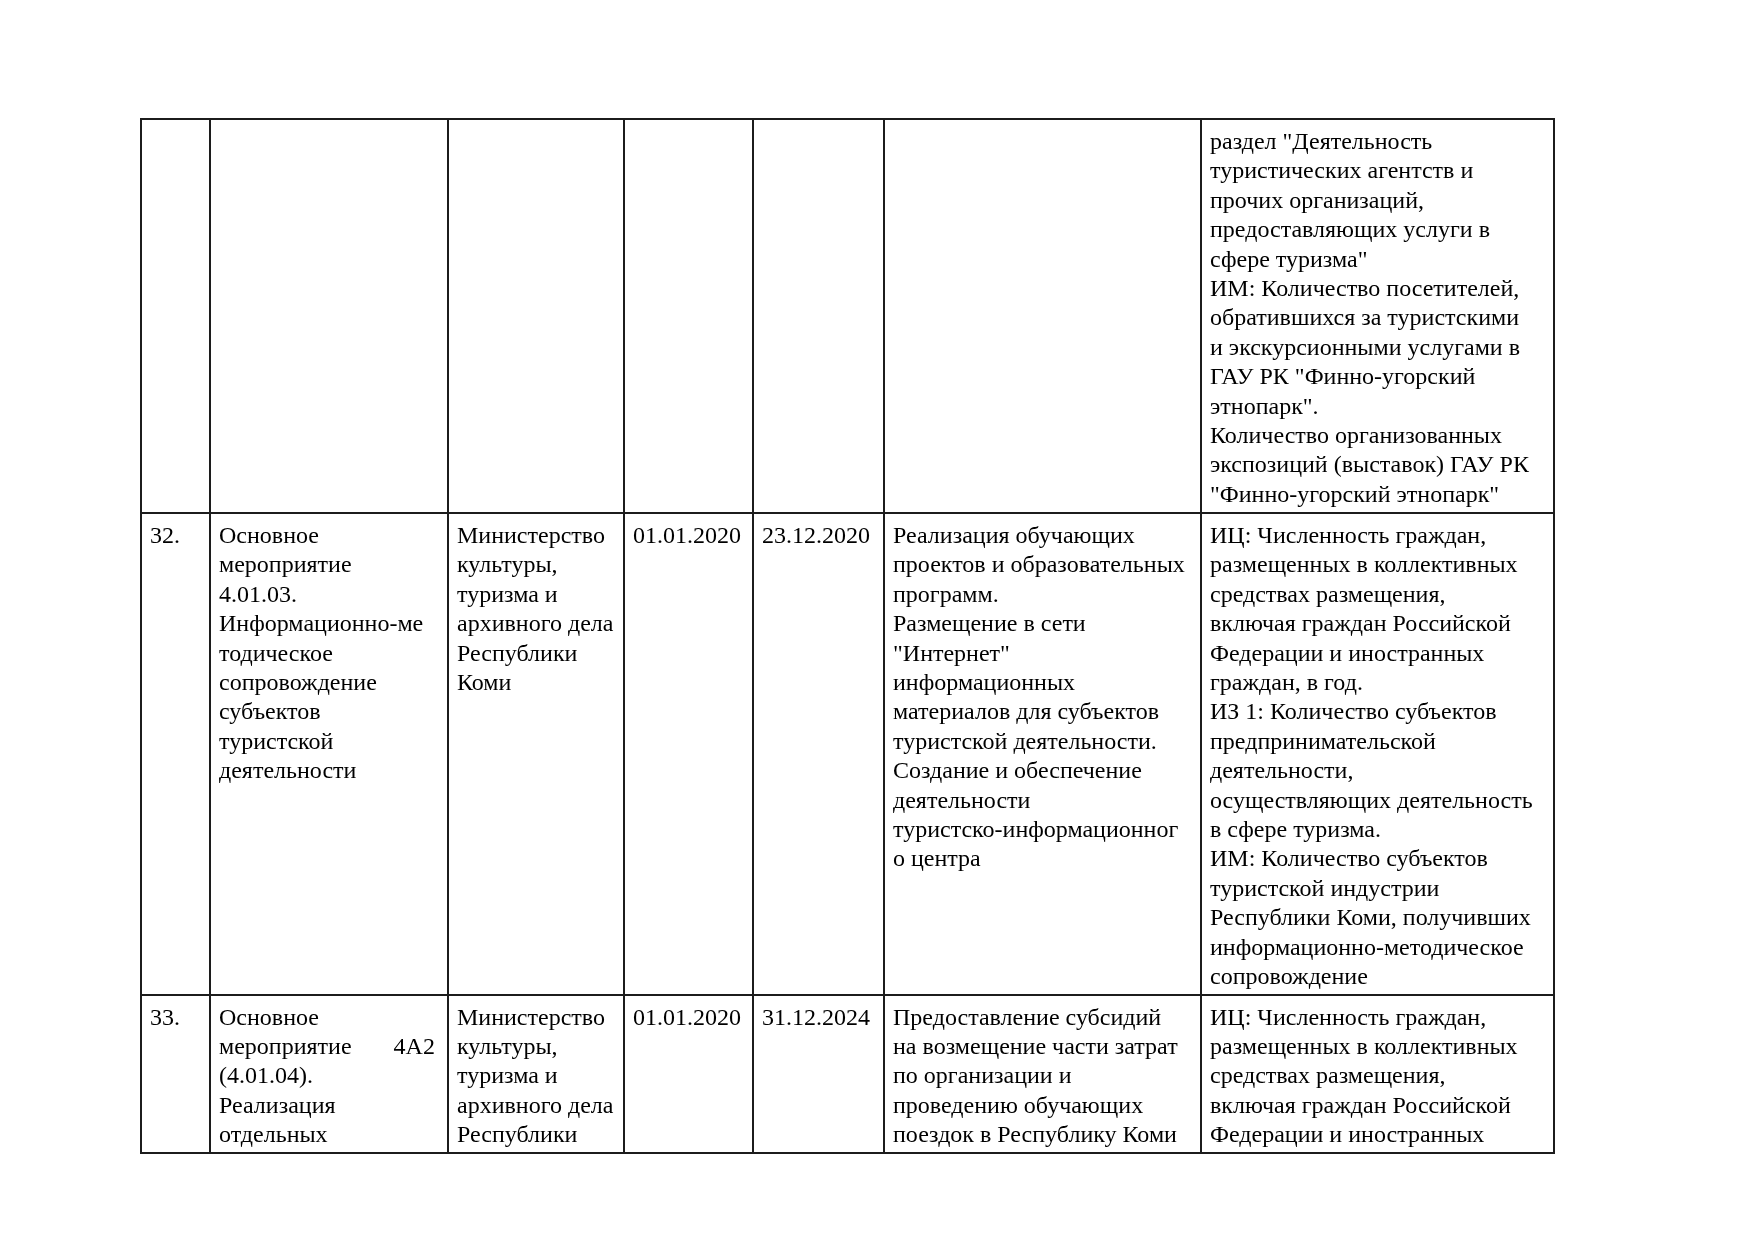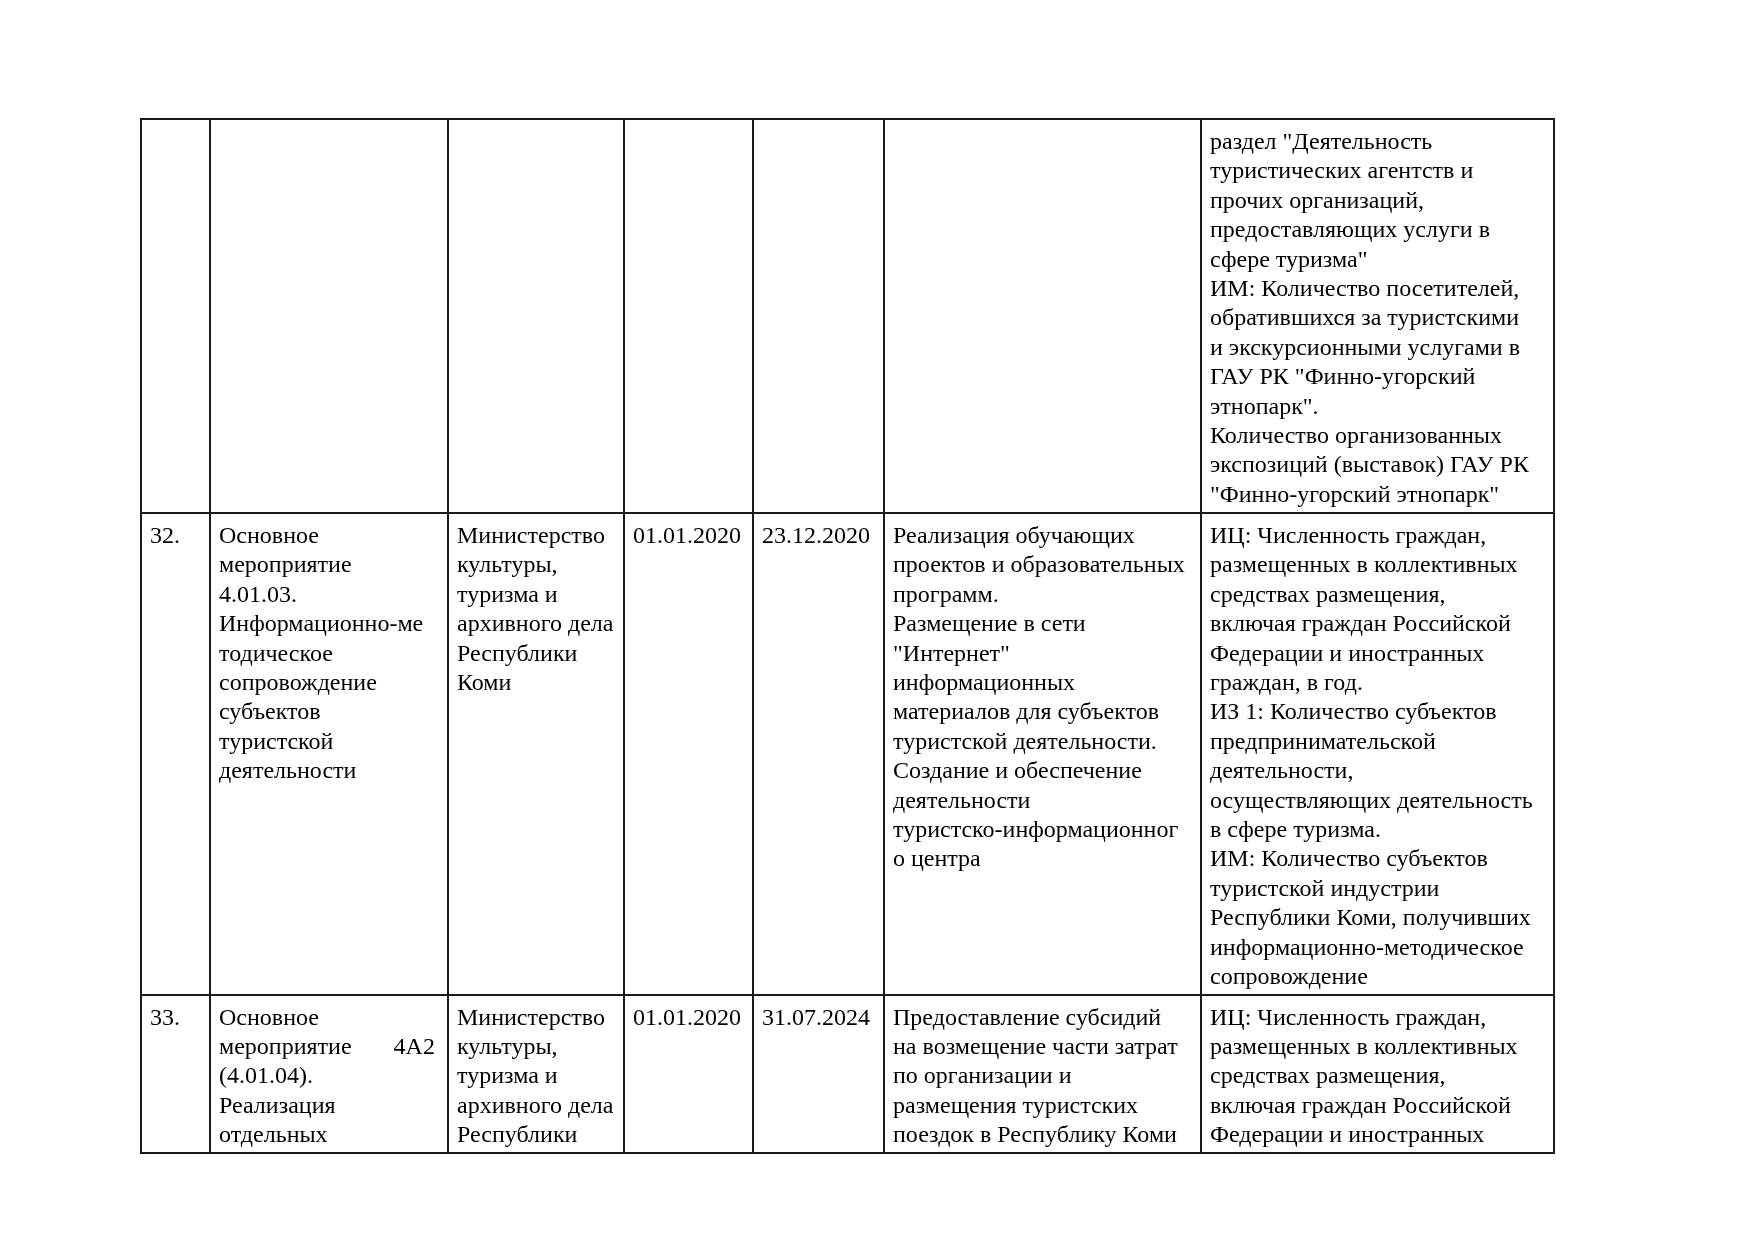--- a/index.html
+++ b/index.html
@@ -131,25 +131,25 @@
 мероприятие       4А2
 (4.01.04).
 Реализация
 отдельных</td>
         <td>Министерство
 культуры,
 туризма и
 архивного дела
 Республики</td>
         <td>01.01.2020</td>
-        <td>31.07.2024</td>
+        <td>31.12.2024</td>
         <td>Предоставление субсидий
 на возмещение части затрат
 по организации и
-размещения туристских
+проведению обучающих
 поездок в Республику Коми</td>
         <td>ИЦ: Численность граждан,
 размещенных в коллективных
 средствах размещения,
 включая граждан Российской
 Федерации и иностранных</td>
       </tr>
     </tbody>
   </table>
 </div>

